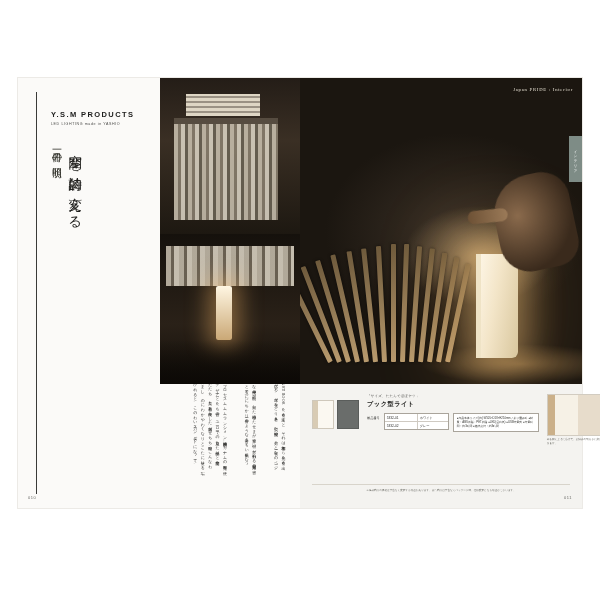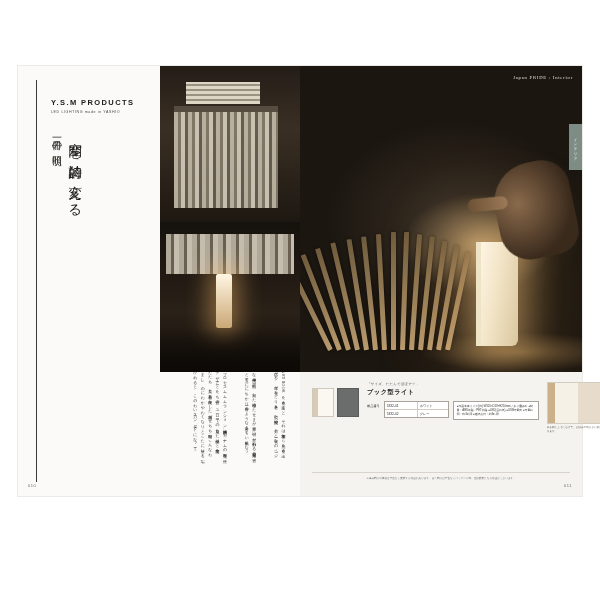--- a/index.html
+++ b/index.html
@@ -4,21 +4,21 @@
 <style>
   html,body{margin:0;padding:0;}
   body{
     width:600px;height:600px;
     background:#ffffff;
     font-family:"Liberation Sans", sans-serif;
     overflow:hidden;
   }
   .spread{
     position:absolute;
-    left:18px;top:66px;
+    left:18px;top:78px;
     width:564px;height:430px;
     background:#f2f1ee;
     display:flex;
     box-shadow:0 0 0 1px #eceae6;
   }
   
   .page-left{
     position:relative;
     width:50%;height:100%;
     background:#fbfaf8;

